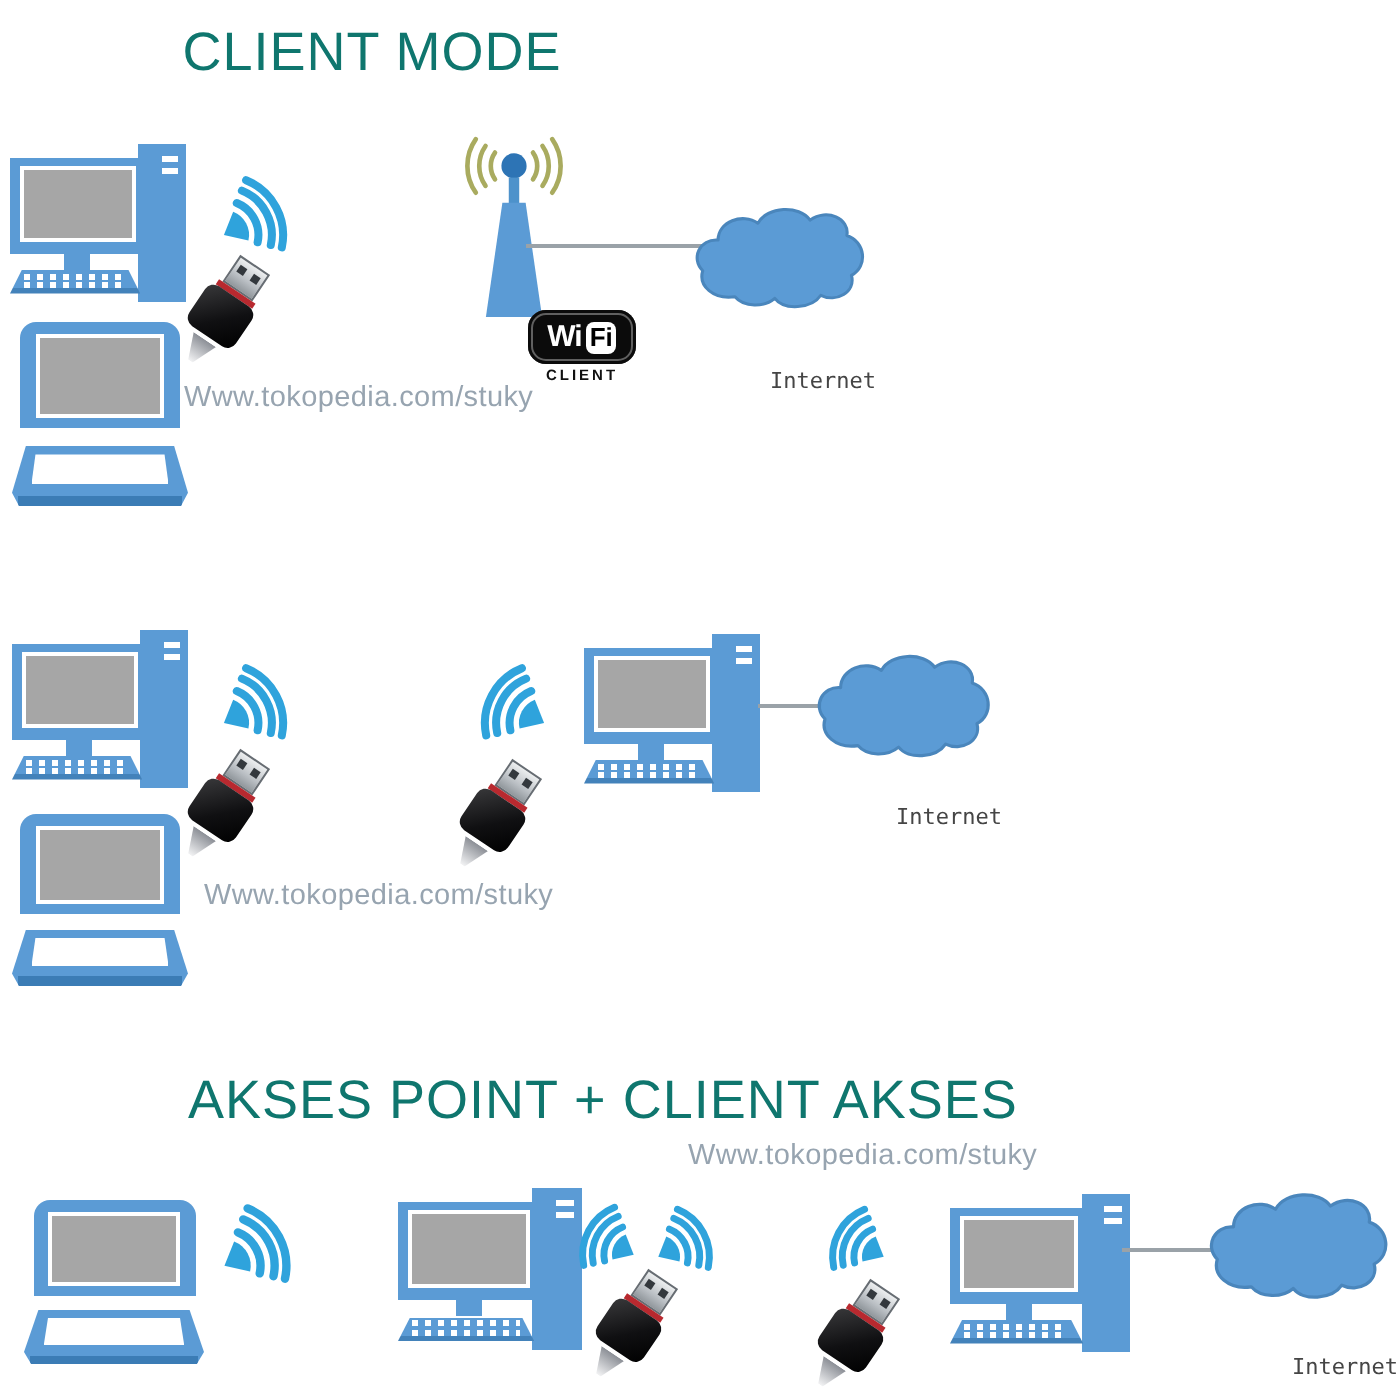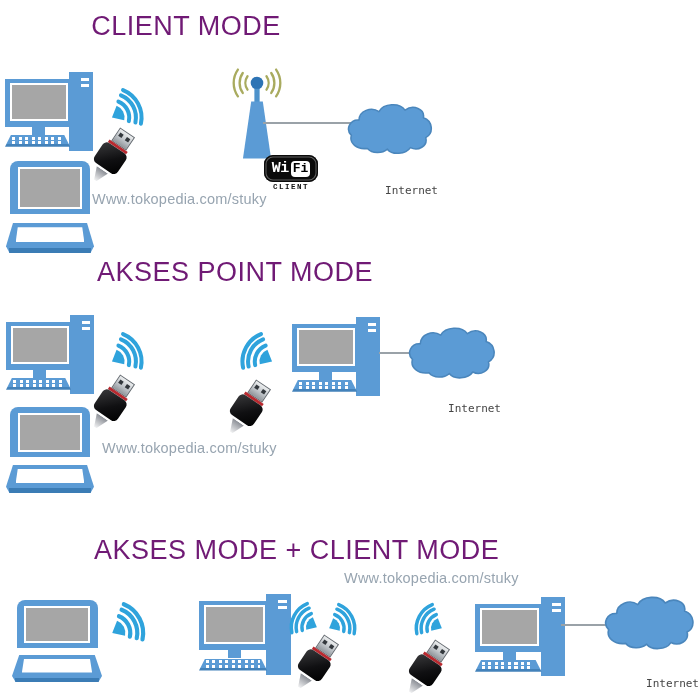--- a/index.html
+++ b/index.html
@@ -1,20 +1,20 @@
 <!DOCTYPE html>
 <html><head>
 <meta charset="utf-8">
 <style>
   html,body{margin:0;padding:0;background:#fff;}
   #canvas{position:relative;width:700px;height:700px;background:#ffffff;overflow:hidden;
           font-family:"Liberation Sans",sans-serif;}
 
   
-  .sec-title{position:absolute;font-size:27px;font-weight:400;color:#701a75;
+  .sec-title{position:absolute;font-size:27px;font-weight:400;color:#0f766e;
              text-align:center;letter-spacing:.5px;white-space:nowrap;}
   .watermark{position:absolute;font-size:14.5px;color:#97a4b0;letter-spacing:.2px;white-space:nowrap;}
   .net-label{position:absolute;font-family:"DejaVu Sans Mono",monospace;font-size:11px;
              color:#454545;text-align:right;}
 
   
   .hline{position:absolute;height:1.5px;background:#9aa2a8;}
 
   
   .pc{position:absolute;}
@@ -155,37 +155,36 @@
   <div class="watermark" style="left:92px;top:191px;">Www.tokopedia.com/stuky</div>
 
   <div class="antenna" style="left:226px;top:63px;width:62px;height:100px;">
     <svg viewBox="0 0 64 100">
         <use href="#antenna-shape"></use>
       </svg>
   </div>
 
   <div class="hline" style="left:263px;top:122px;width:89px;"></div>
 
-  <div class="hotspot-logo" style="left:263px;top:155px;font-family:Liberation Mono, monospace;">
+  <div class="hotspot-logo" style="left:263px;top:155px;">
     <div class="hl-box">
       <span class="hl-wi">Wi</span>
       <span class="hl-fi">Fi</span>
     </div>
     <div class="hl-caption">CLIENT</div>
   </div>
 
   <div class="cloud" style="left:346px;top:100px;width:92px;height:60px;">
     <svg viewBox="0 0 120 78">
         <use href="#cloud-shape"></use>
       </svg>
   </div>
 
   <div class="net-label" style="left:346px;top:184px;width:92px;">Internet</div>
 
-  <div class="sec-title" style="left:85px;top:257px;width:300px;">AKSES POINT MODE</div>
 
   <div class="pc" style="left:6px;top:315px;width:88px;height:84px;">
     <div class="tower">
         <i class="bay bay1"></i>
         <i class="bay bay2"></i>
       </div>
     <div class="monitor"></div>
       <div class="stand"></div>
       <div class="kb"></div>
   </div>
@@ -246,21 +245,21 @@
   <div class="hline" style="left:379px;top:352px;width:33px;"></div>
 
   <div class="cloud" style="left:407px;top:323px;width:94px;height:62px;">
     <svg viewBox="0 0 120 78">
         <use href="#cloud-shape"></use>
       </svg>
   </div>
 
   <div class="net-label" style="left:407px;top:402px;width:94px;">Internet</div>
 
-  <div class="sec-title" style="left:94px;top:535px;width:362px;">AKSES MODE + CLIENT MODE</div>
+  <div class="sec-title" style="left:94px;top:535px;width:362px;">AKSES POINT + CLIENT AKSES</div>
 
   <div class="watermark" style="left:344px;top:570px;">Www.tokopedia.com/stuky</div>
 
   <div class="laptop" style="left:12px;top:600px;width:90px;height:82px;">
     <div class="scr"></div>
       <div class="base"></div>
   </div>
 
   <div class="wifi wifi-r" style="left:106px;top:600px;width:46px;height:48px;">
     <svg viewBox="0 0 46 46">

